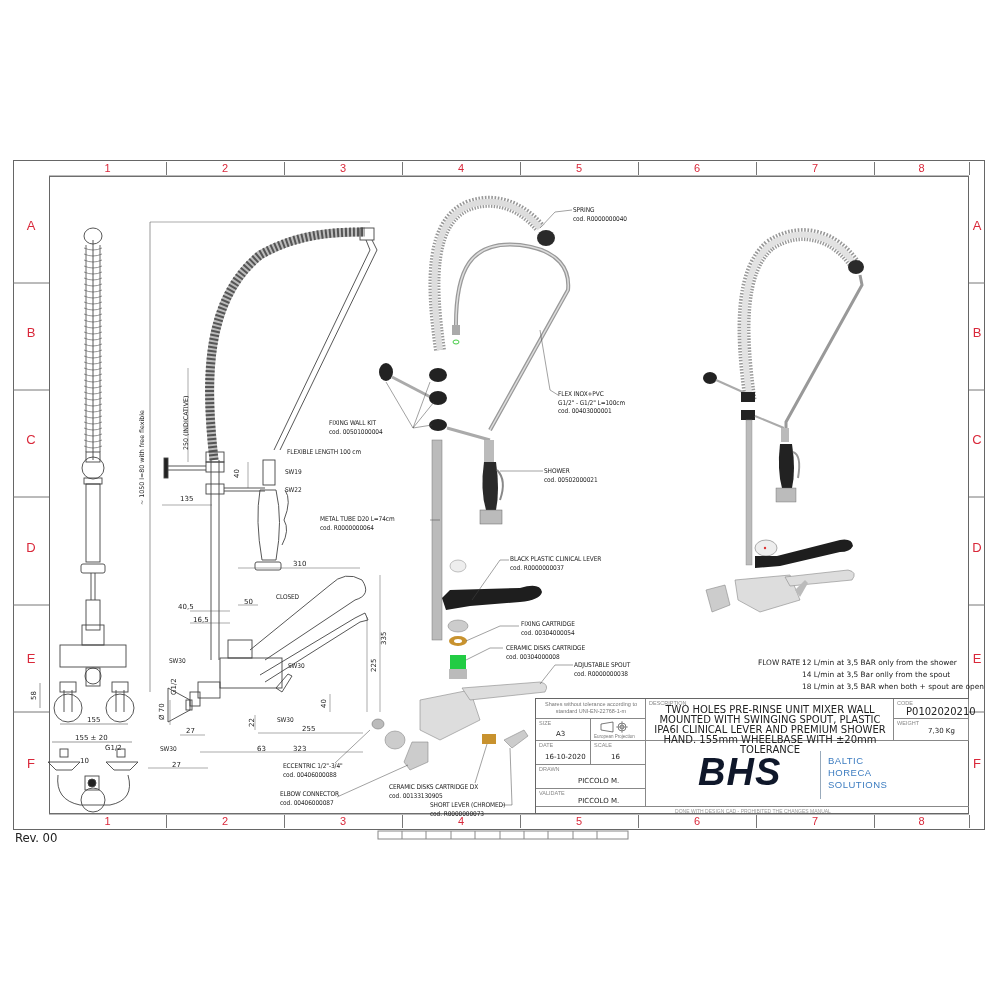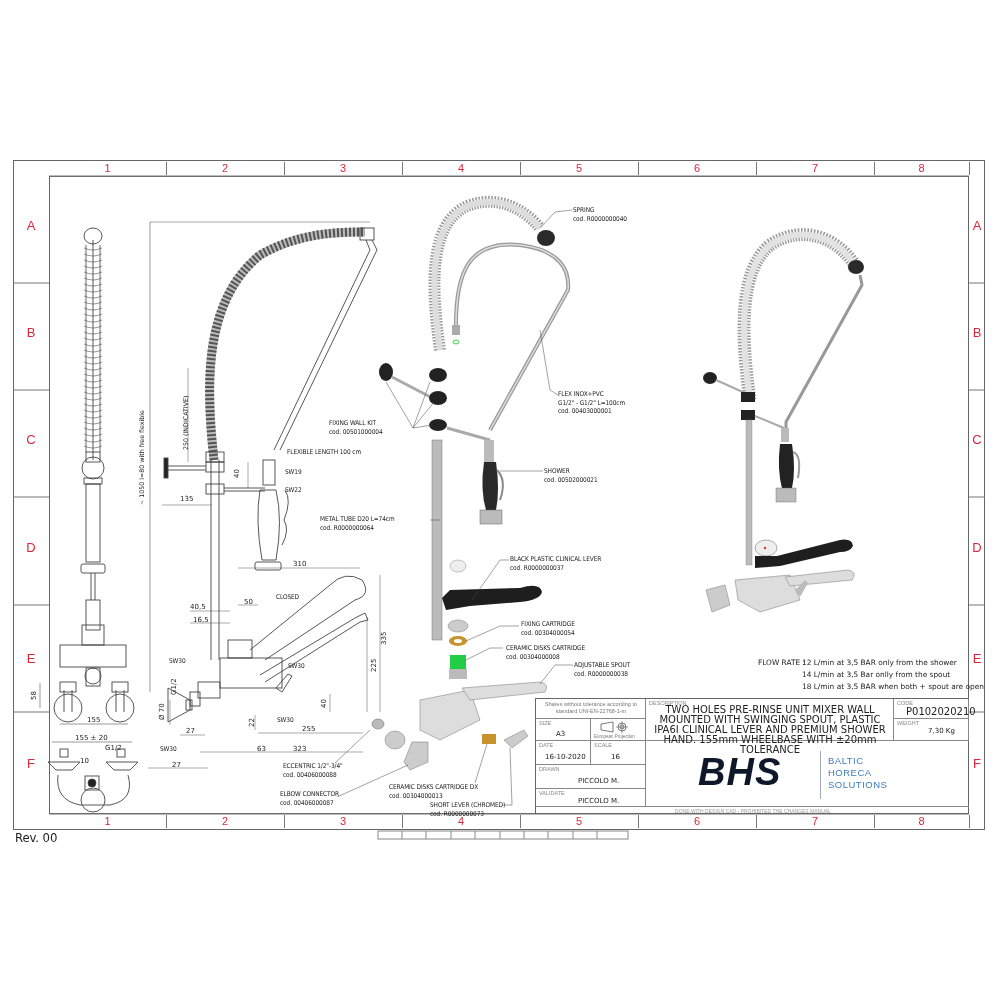--- a/index.html
+++ b/index.html
@@ -214,21 +214,21 @@
   </g>
 </svg>
 <div class="dim" style="left:182px;top:450px;transform:rotate(-90deg);transform-origin:left top;white-space:nowrap;font-size:6.3px;">250 (INDICATIVE)</div>
 <div class="dim" style="left:233px;top:478px;transform:rotate(-90deg);transform-origin:left top;">40</div>
 <div class="dim" style="left:180px;top:495px;">135</div>
 <div class="lbl" style="left:287px;top:448px;">FLEXIBLE LENGTH 100 cm</div>
 <div class="lbl" style="left:285px;top:468px;">SW19</div>
 <div class="lbl" style="left:285px;top:486px;">SW22</div>
 <div class="dim" style="left:293px;top:560px;">310</div>
 <div class="lbl" style="left:276px;top:593px;">CLOSED</div>
-<div class="dim" style="left:190px;top:603px;">40,5</div>
+<div class="dim" style="left:178px;top:603px;">40,5</div>
 <div class="dim" style="left:244px;top:598px;">50</div>
 <div class="dim" style="left:193px;top:616px;">16,5</div>
 <div class="dim" style="left:380px;top:645px;transform:rotate(-90deg);transform-origin:left top;">335</div>
 <div class="dim" style="left:370px;top:672px;transform:rotate(-90deg);transform-origin:left top;">225</div>
 <div class="dim" style="left:320px;top:708px;transform:rotate(-90deg);transform-origin:left top;">40</div>
 <div class="lbl" style="left:169px;top:657px;">SW30</div>
 <div class="lbl" style="left:288px;top:662px;">SW30</div>
 <div class="lbl" style="left:277px;top:716px;">SW30</div>
 <div class="lbl" style="left:160px;top:745px;">SW30</div>
 <div class="dim" style="left:170px;top:695px;transform:rotate(-90deg);transform-origin:left top;">G1/2</div>
@@ -339,21 +339,21 @@
 <div class="lbl" style="left:283px;top:762px;">
   <div>ECCENTRIC 1/2"-3/4"</div>
   <div>cod. 00406000088</div>
 </div>
 <div class="lbl" style="left:280px;top:790px;">
   <div>ELBOW CONNECTOR</div>
   <div>cod. 00406000087</div>
 </div>
 <div class="lbl" style="left:389px;top:783px;">
   <div>CERAMIC DISKS CARTRIDGE DX</div>
-  <div>cod. 00304000013</div>
+  <div>cod. 00133130905</div>
 </div>
 <div class="lbl" style="left:430px;top:801px;">
   <div>SHORT LEVER (CHROMED)</div>
   <div>cod. R0000000073</div>
 </div>
 
 <svg width="1000" height="1000">
 
   <path d="M750 400 C 740 330, 740 270, 770 245 C 800 225, 835 235, 855 265" fill="none" stroke="#999" stroke-width="13" stroke-dasharray="1.5 1.5"></path>
   <path d="M750 400 C 740 330, 740 270, 770 245 C 800 225, 835 235, 855 265" fill="none" stroke="#e2e2e2" stroke-width="6"></path>

